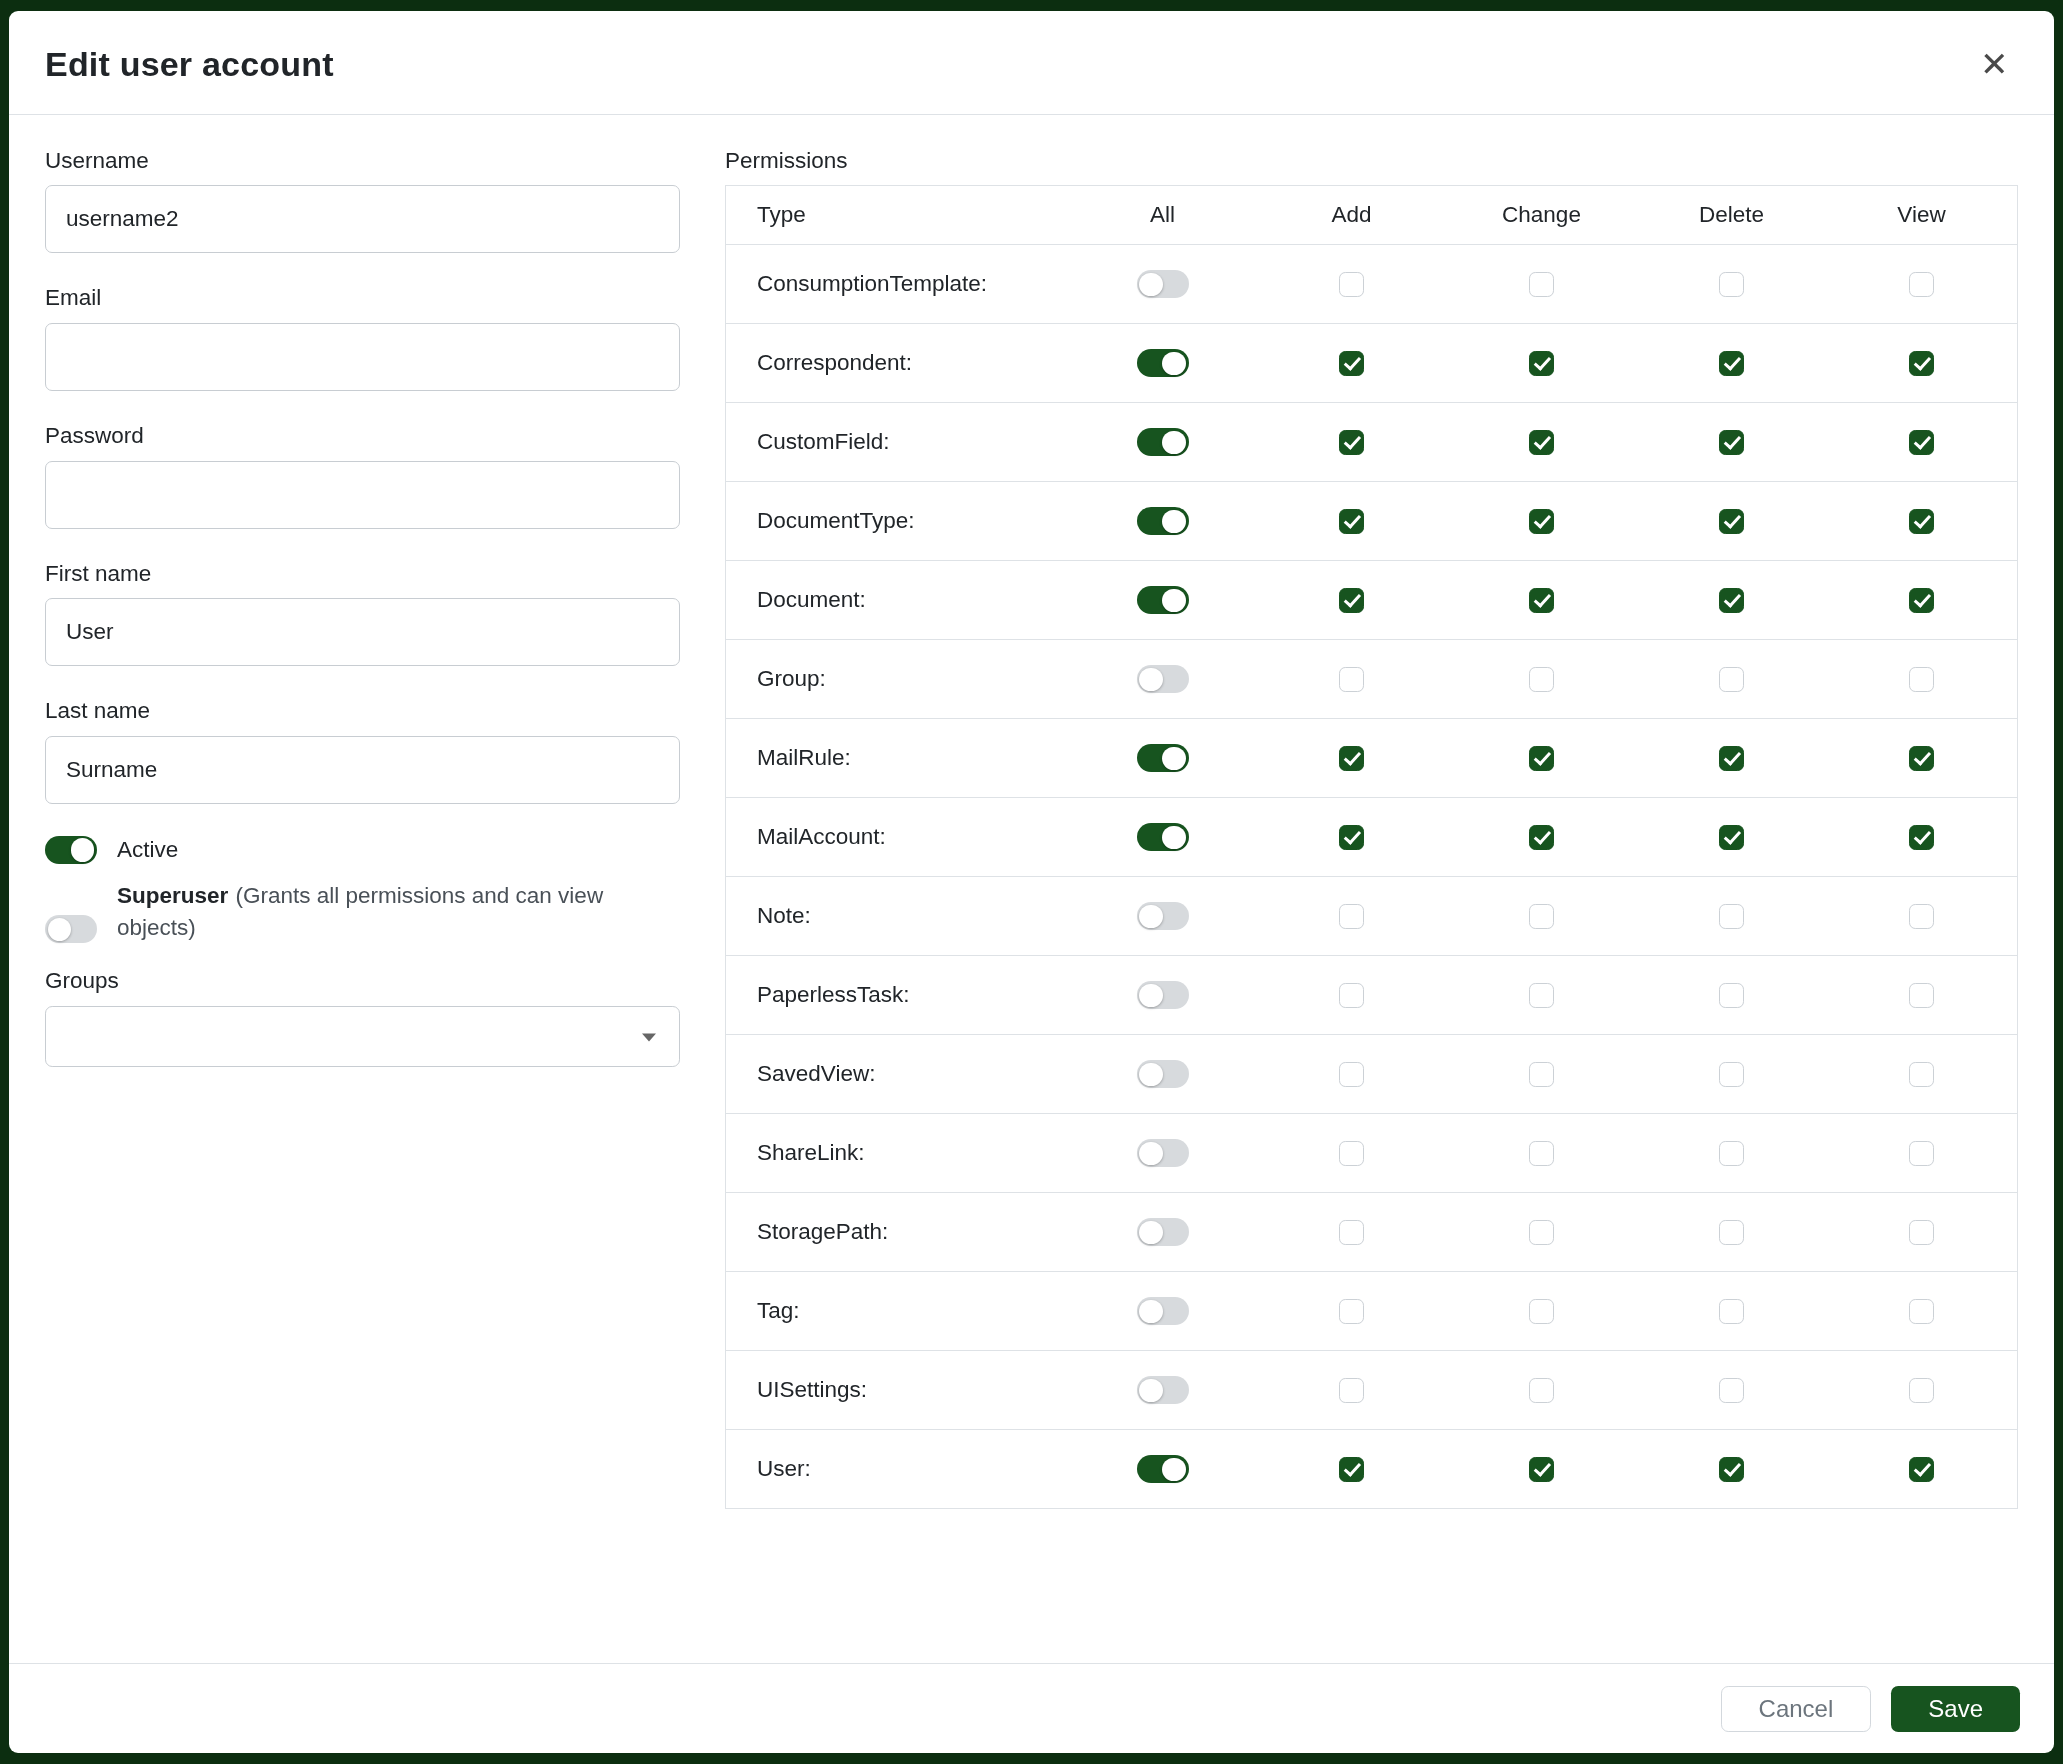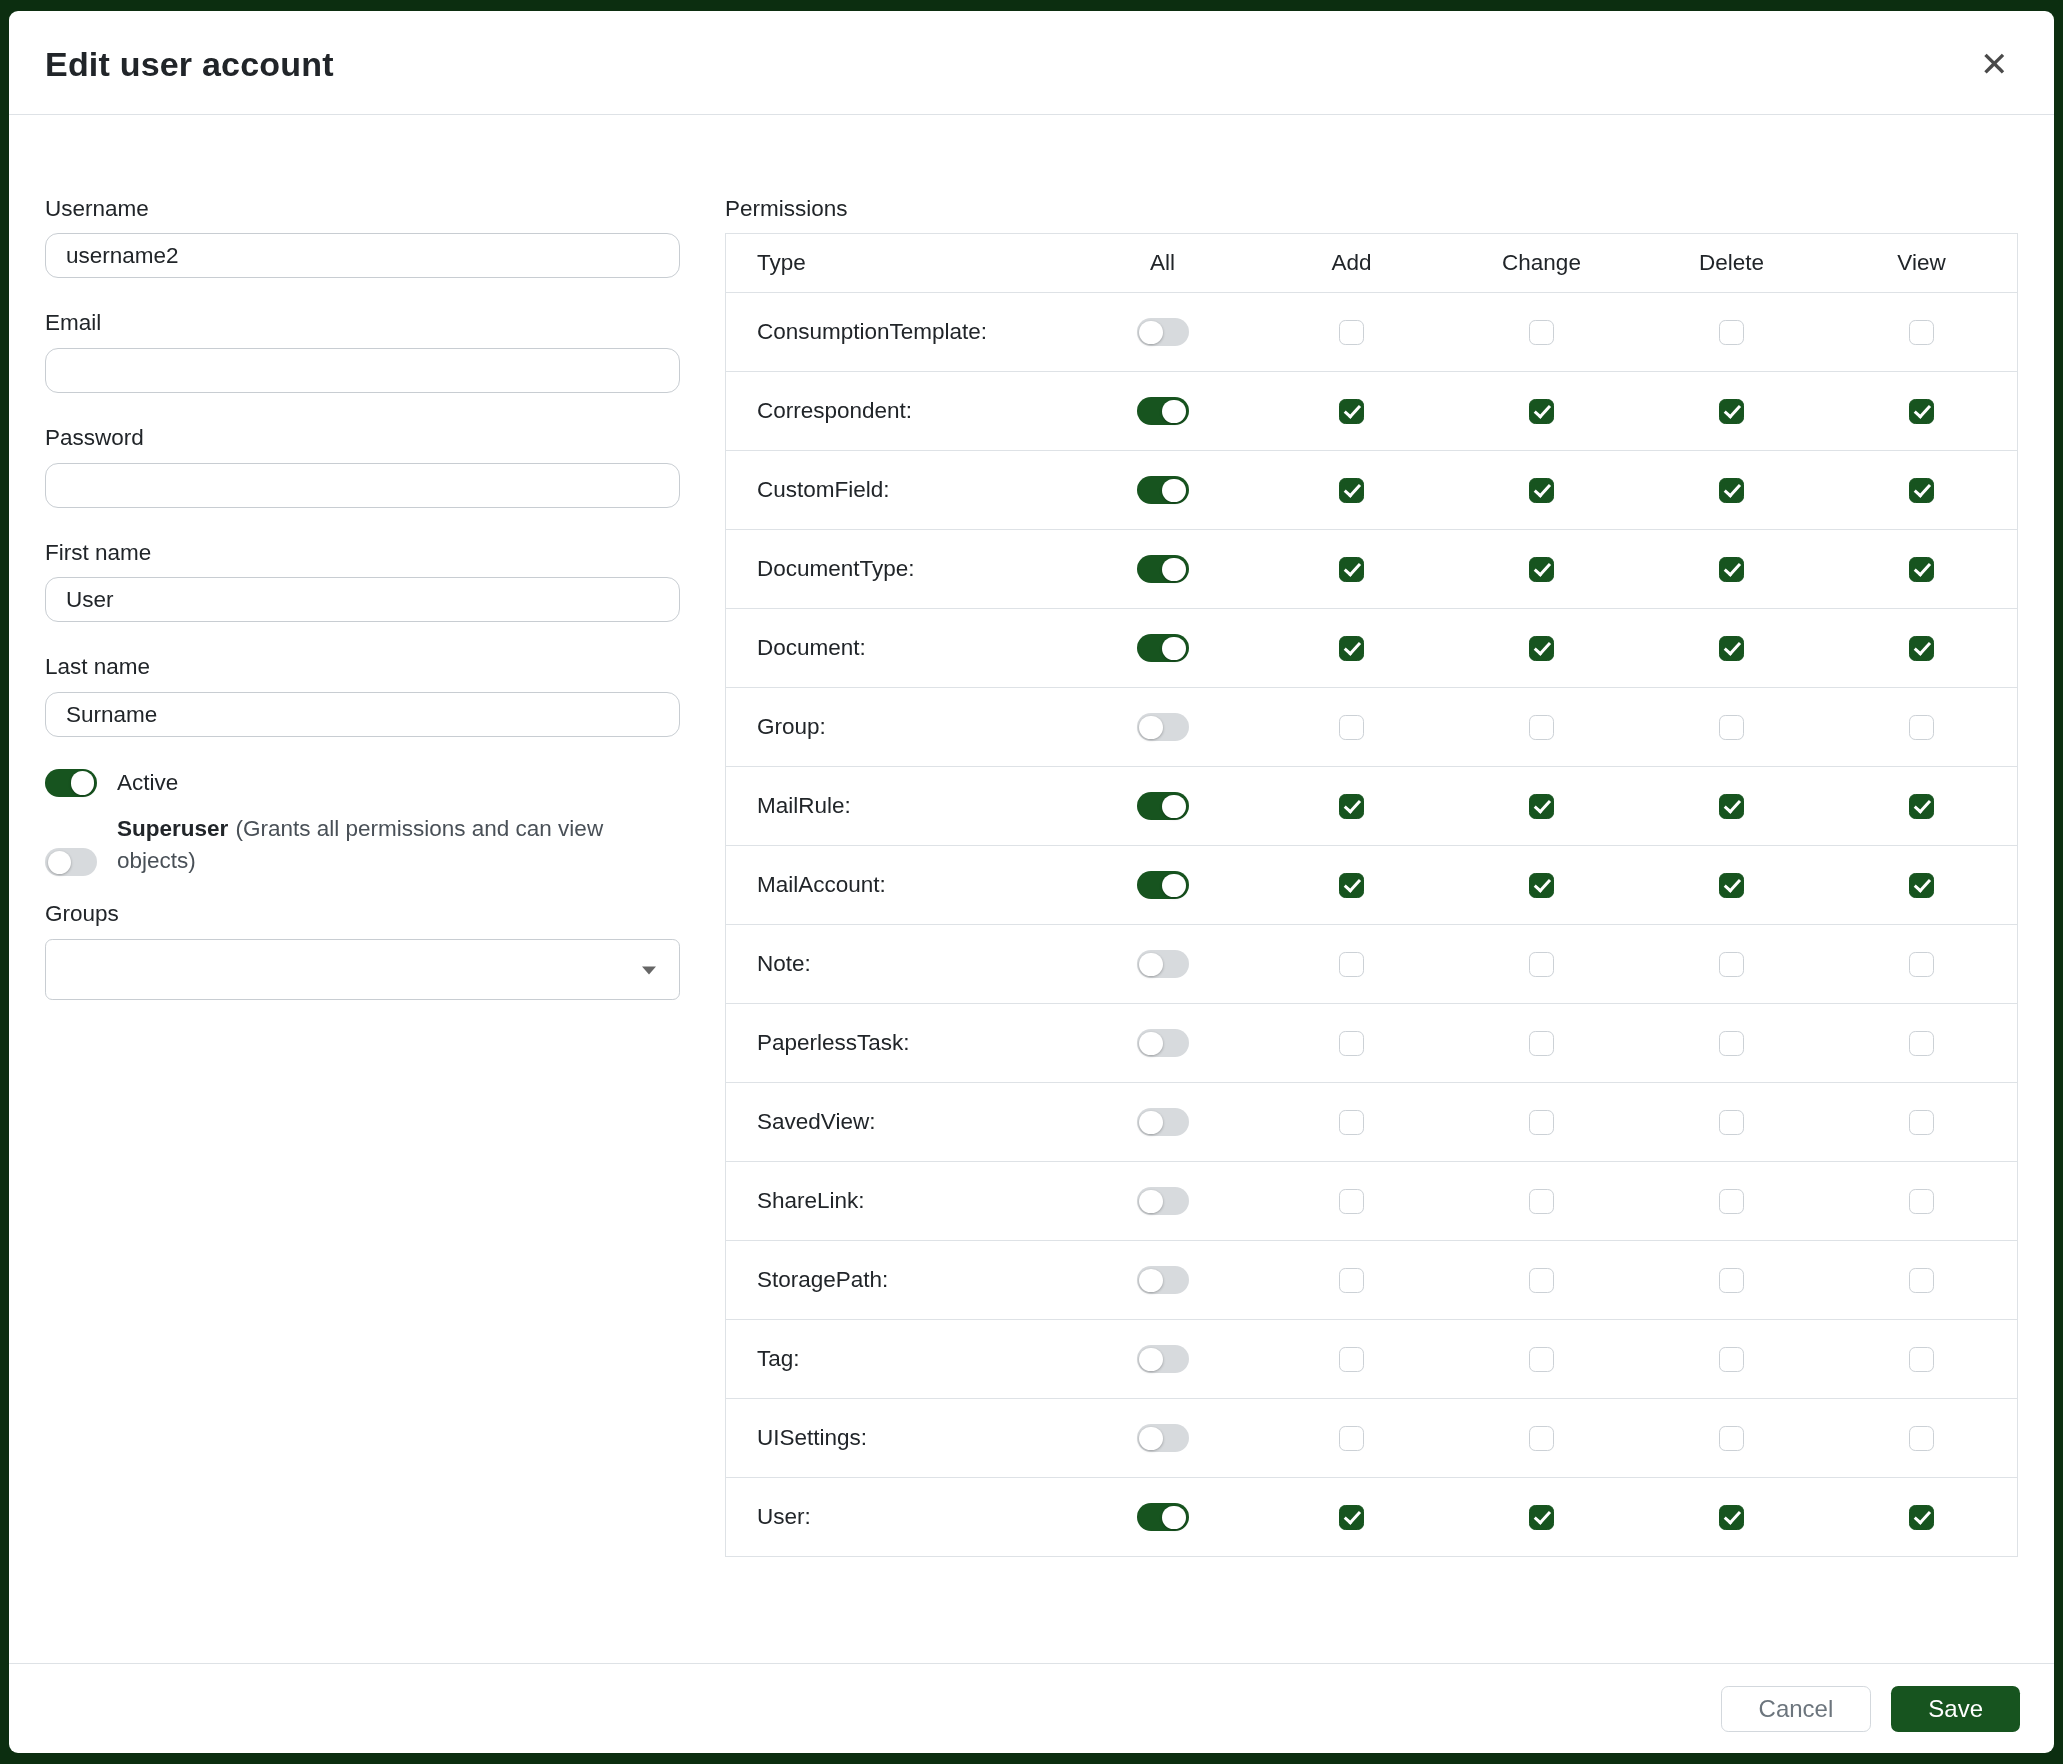--- a/index.html
+++ b/index.html
@@ -2,35 +2,35 @@
 <html style="--accent: #17541f;font-size:14.4px"><head>
 <meta charset="utf-8">
 <style>
   :root{ --accent:#17541f; --border:#dee2e6; --text:#212529; }
   *{ box-sizing:border-box; }
   html,body{ margin:0; padding:0; width:2063px; height:1764px; overflow:hidden;
     font-family:"Liberation Sans","DejaVu Sans",sans-serif; color:var(--text); }
   body{ background:#0c2e10; position:relative; }
 
   .modal{ position:absolute; left:9px; right:9px; top:10.8px; bottom:10.8px;
-    background:#fff; border-radius:9px; display:flex; flex-direction:column; overflow:hidden;gap:48px; }
+    background:#fff; border-radius:9px; display:flex; flex-direction:column; overflow:hidden; }
 
   .modal-header{ flex:0 0 auto; display:flex; align-items:center; justify-content:space-between;
     padding:31px 40px 27px 36px; border-bottom:0.9px solid var(--border); }
   .modal-title{ font-size:34px; font-weight:600; letter-spacing:0.2px; }
   .close-btn{ background:none; border:none; font-size:34px; line-height:1; color:#4a4a4a;
     cursor:pointer; font-weight:300; padding:5.4px; }
 
   .modal-body{ flex:1 1 auto; display:flex; gap:45px; padding:33px 36px 0 36px; overflow:hidden; }
 
   
   .form-col{ flex:0 0 635px; }
   .field{ margin-bottom:32px; }
   .field-label{ display:block; font-size:22.5px; margin-bottom:11.7px; }
-  .text-input{ width:100%; height:45px; border:0.9px solid #c8cdd2; border-radius:13px;
+  .text-input{ width:100%; height:68px; border:0.9px solid #c8cdd2; border-radius:7px;
     padding:0 20px; font-size:22.5px; color:var(--text); outline:none; background:#fff;
     font-family:inherit; }
   .select-box{ position:relative; width:100%; height:61px; border:0.9px solid #c8cdd2;
     border-radius:7.2px; background:#fff; cursor:pointer; }
   .caret{ position:absolute; right:23.4px; top:50%; transform:translateY(-30%);
     width:0; height:0; border-left:7.2px solid transparent; border-right:7.2px solid transparent;
     border-top:8px solid #666; }
 
   .check-row{ display:flex; align-items:center; gap:20px; margin:5.4px 0 18px; }
   .check-row.su{ align-items:flex-end; margin-bottom:25px; }

